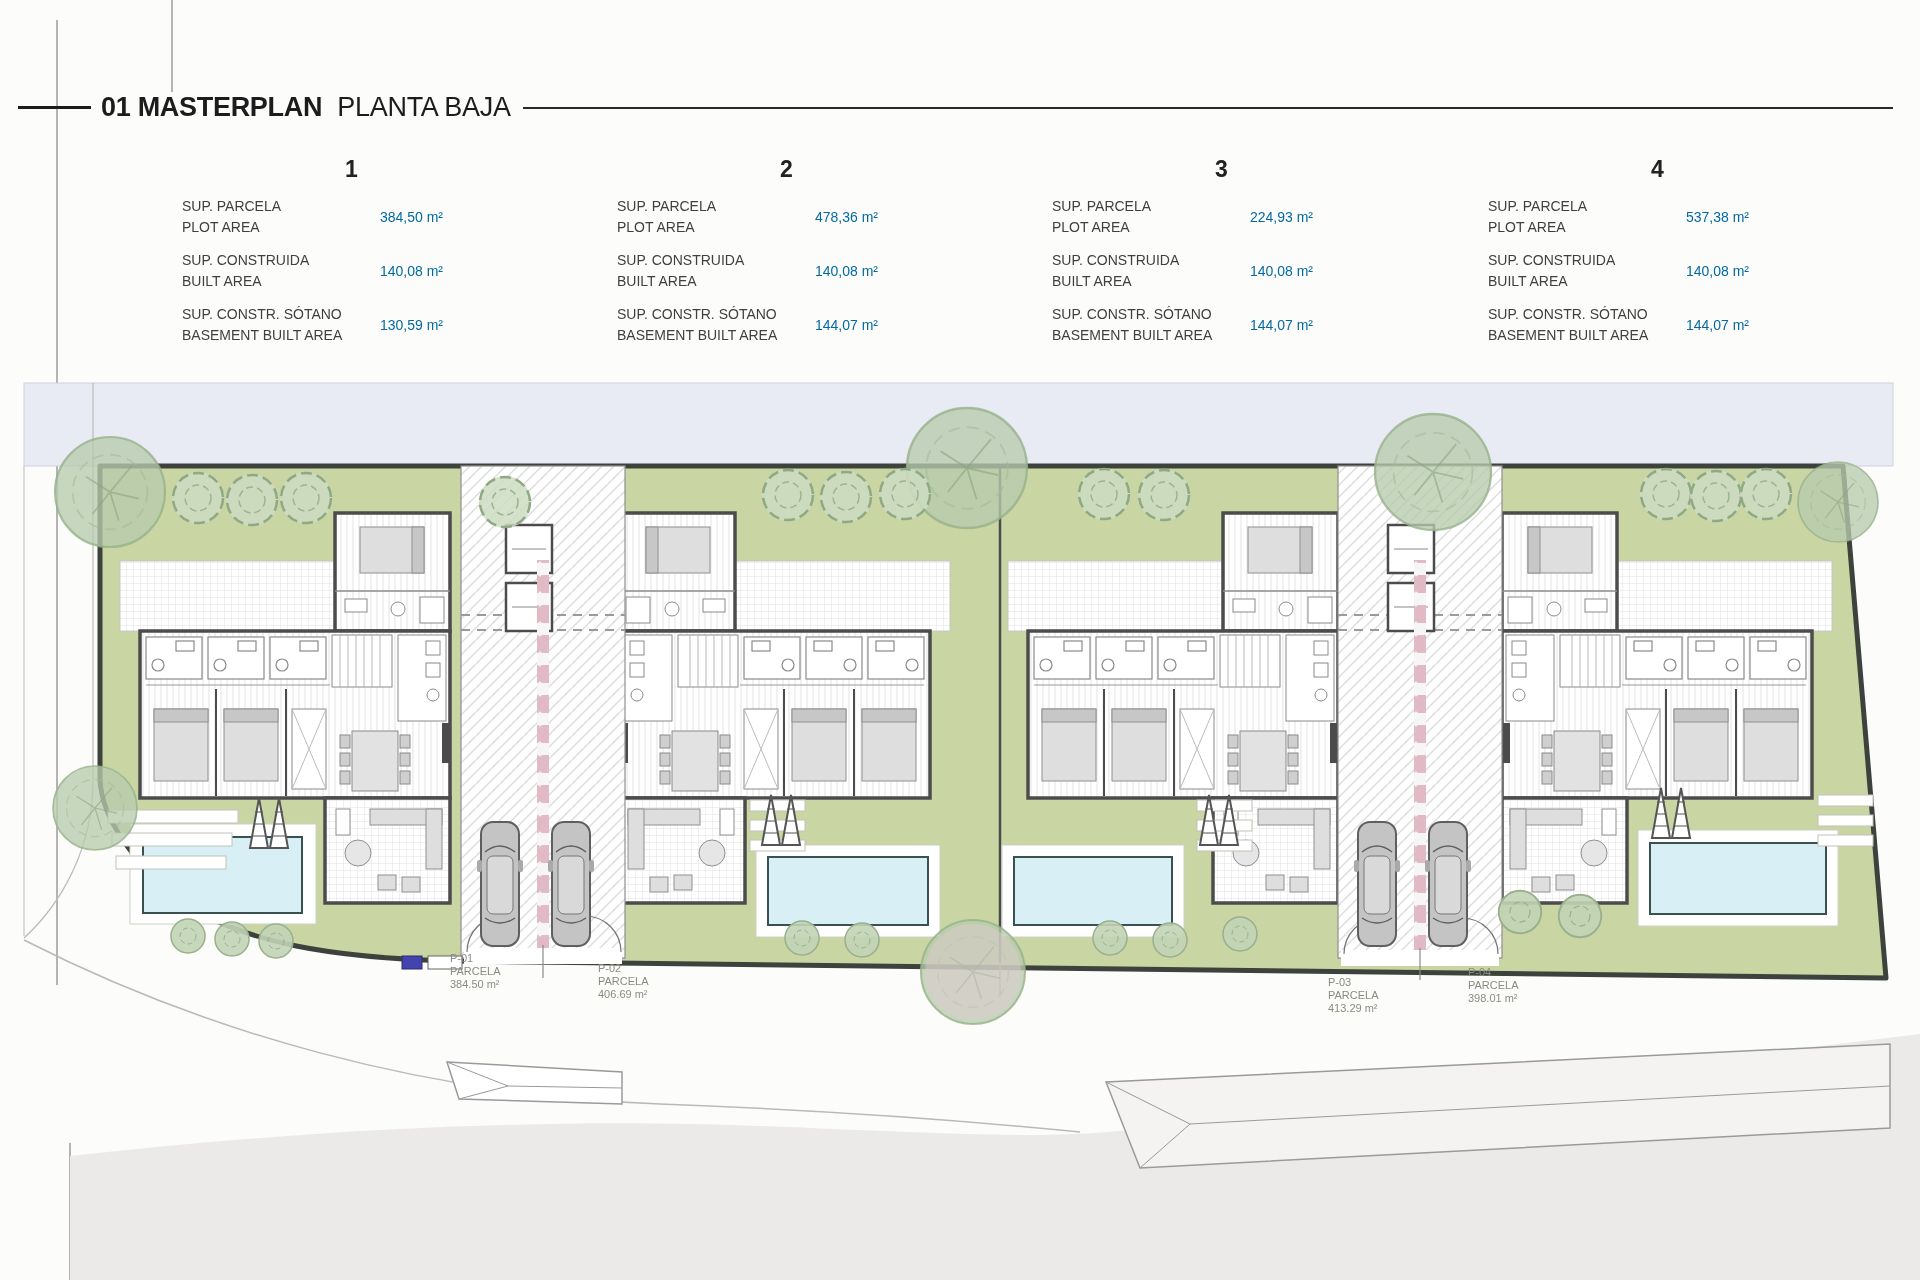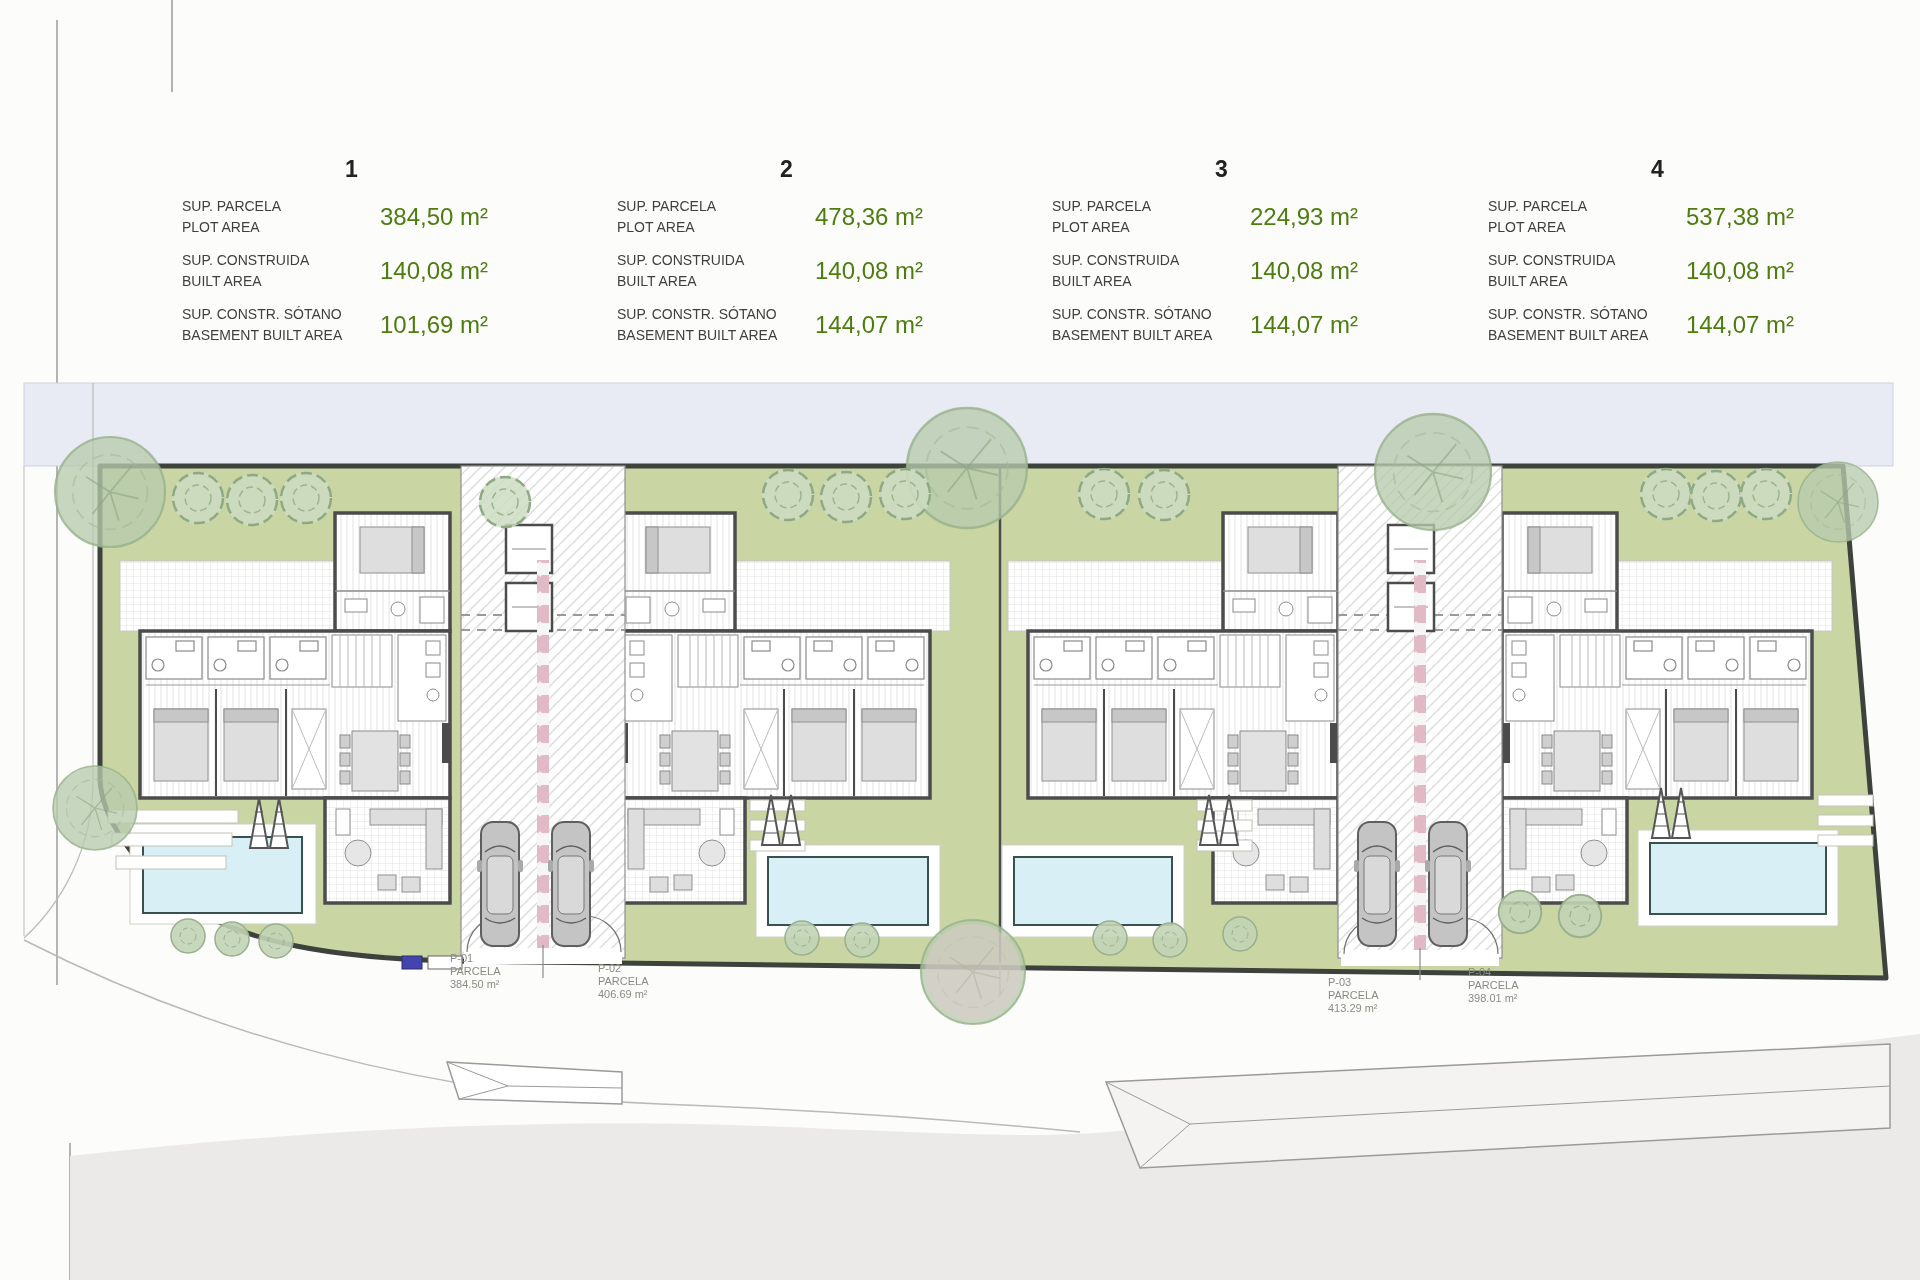--- a/index.html
+++ b/index.html
@@ -12,33 +12,41 @@
   .title-row{position:absolute;left:0;top:92px;width:1893px;display:flex;align-items:center;}
   .dash{width:73px;height:3px;background:#1c1c1c;margin-left:18px;flex:0 0 auto;}
   .page-title{margin:0 0 0 10px;font-size:27px;letter-spacing:-0.3px;color:#1c1c1c;white-space:nowrap;flex:0 0 auto;}
   .t-bold{font-weight:700;}
   .t-reg{font-weight:400;margin-left:8px;}
   .rule{flex:1 1 auto;height:2px;background:#2a2a2a;margin-left:12px;}
   .stats{position:absolute;top:156px;width:320px;}
   .unit-no{font-size:23px;font-weight:700;color:#222;margin:0 0 13px 163px;}
   .srow{display:flex;align-items:center;margin-bottom:12px;}
   .lbls{width:198px;flex:0 0 auto;font-size:14px;line-height:21px;color:#3f3f3f;}
-  .val{font-size:24px;color:#4d7c0f;white-space:nowrap;}
+  .val{font-size:14px;color:#0369a1;white-space:nowrap;}
   .plan-svg{position:absolute;left:0;top:0;width:1920px;height:1280px;}
   .plabel{font-size:11px;fill:#8b8b81;}
 </style>
 </head>
 <body>
 
 <div class="page">
 
   <div class="vline vline-a"></div>
   <div class="vline vline-b"></div>
   <div class="vline vline-c"></div>
 
+  <header class="title-row">
+    <span class="dash"></span>
+    <h1 class="page-title">
+      <span class="t-bold">01 MASTERPLAN</span>
+      <span class="t-reg">PLANTA BAJA</span>
+    </h1>
+    <span class="rule"></span>
+  </header>
 
   <section class="stats" style="left:182px">
     <div class="unit-no">1</div>
     <div class="srow">
       <div class="lbls">
           <div>SUP. PARCELA</div>
           <div>PLOT AREA</div>
         </div>
       <div class="val">384,50 m²</div>
     </div>
@@ -47,21 +55,21 @@
           <div>SUP. CONSTRUIDA</div>
           <div>BUILT AREA</div>
         </div>
       <div class="val">140,08 m²</div>
     </div>
     <div class="srow">
       <div class="lbls">
           <div>SUP. CONSTR. SÓTANO</div>
           <div>BASEMENT BUILT AREA</div>
         </div>
-      <div class="val">101,69 m²</div>
+      <div class="val">130,59 m²</div>
     </div>
   </section>
 
   <section class="stats" style="left:617px">
     <div class="unit-no">2</div>
     <div class="srow">
       <div class="lbls">
           <div>SUP. PARCELA</div>
           <div>PLOT AREA</div>
         </div>

